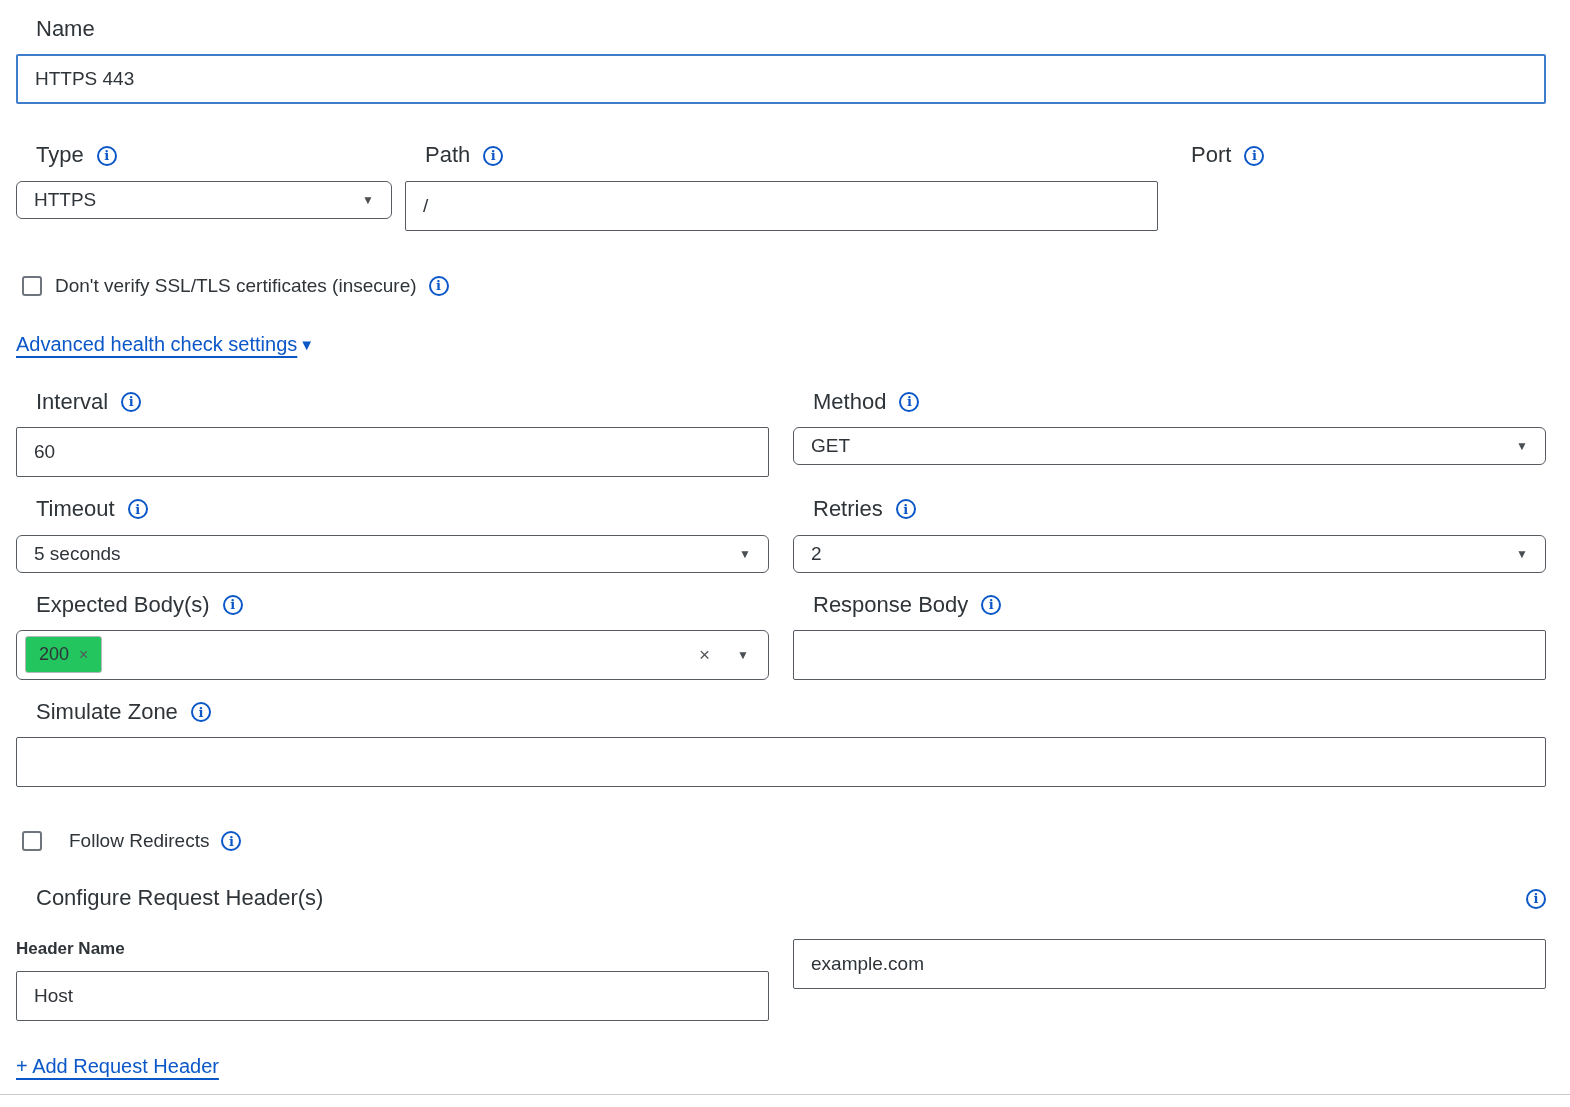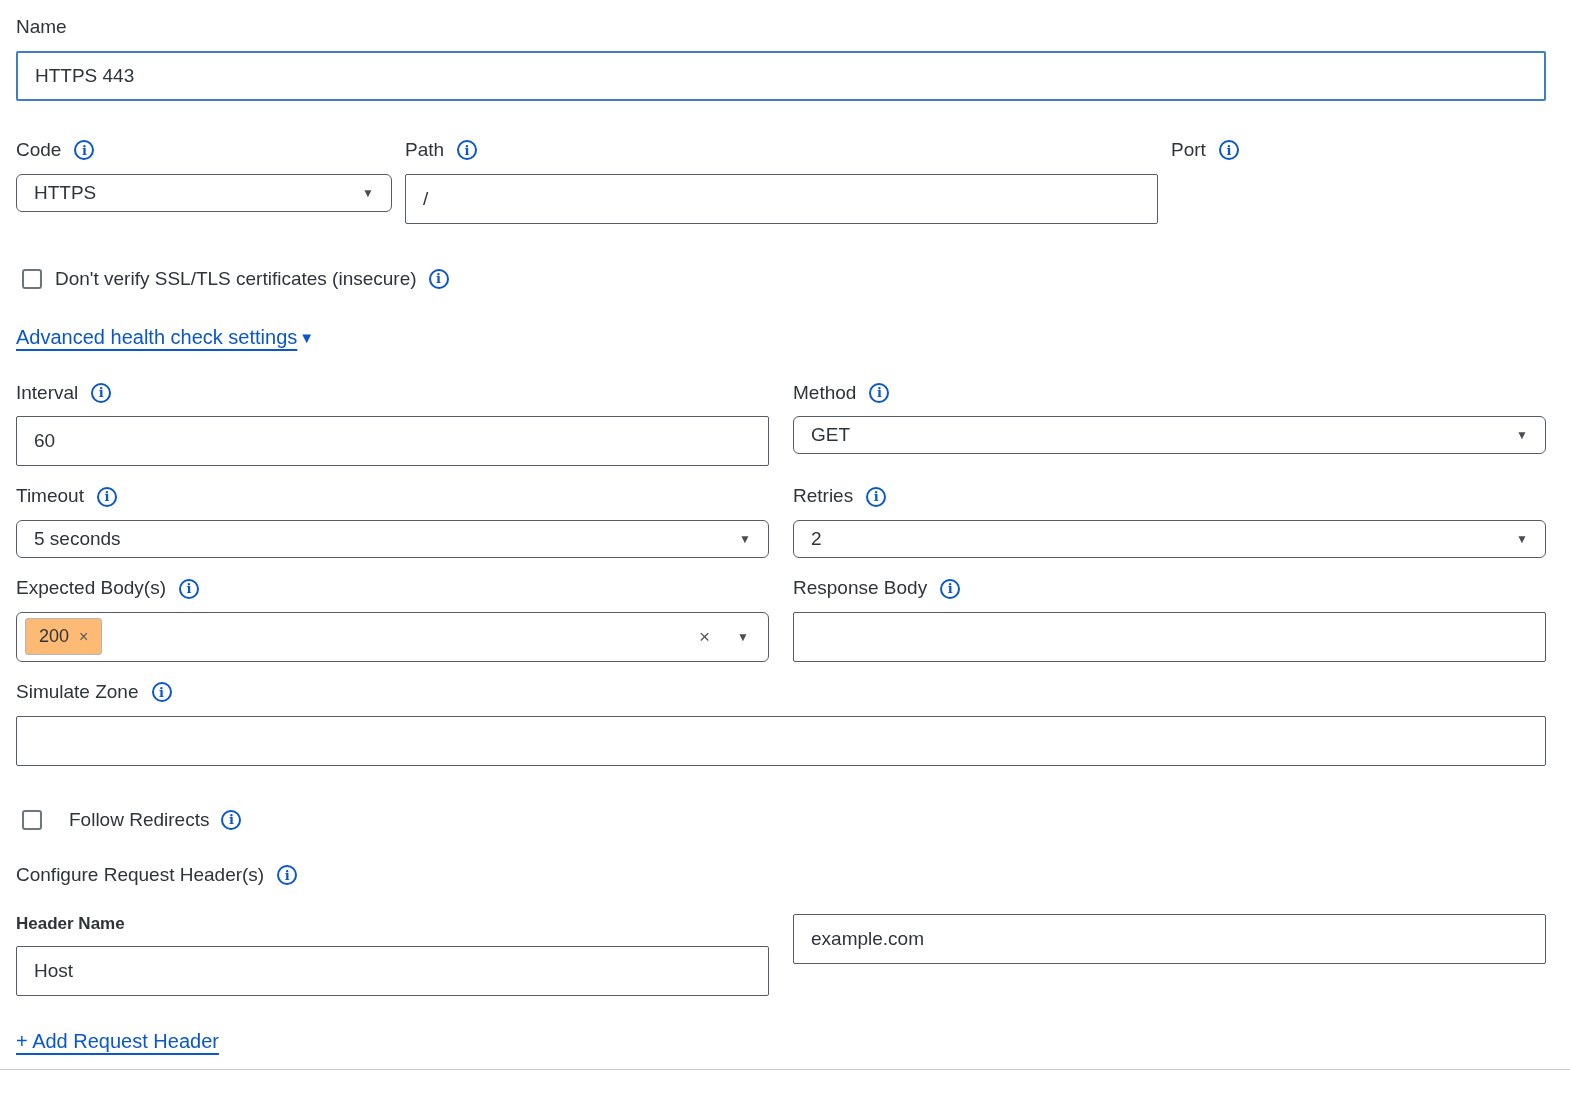--- a/index.html
+++ b/index.html
@@ -11,21 +11,21 @@
   }
   *{box-sizing:border-box;}
   html,body{margin:0;padding:0;}
   body{
     width:1570px;height:1107px;background:#ffffff;overflow:hidden;
     font-family:"Liberation Sans", sans-serif;color:var(--text);
   }
   .page{padding:16px 24px 0 16px;width:1570px;}
 
   .label-row{display:flex;align-items:center;gap:13px;margin-bottom:12px;}
-  .label{font-size:19px;color:var(--text);line-height:1.2;}
+  .label{font-size:22px;color:var(--text);line-height:1.2;margin-left:20px;}
   .sub-label{font-size:17px;color:var(--text);font-weight:bold;}
 
   .info-icon{
     width:20px;height:20px;border:2px solid var(--blue);border-radius:50%;
     color:var(--blue);display:inline-flex;align-items:center;justify-content:center;
     font-size:13px;font-family:"DejaVu Serif", serif;font-weight:600;
     flex:0 0 auto;cursor:pointer;line-height:1;
   }
 
   .text-input{
@@ -60,57 +60,57 @@
   .link .link-text{
     text-decoration:underline;text-decoration-thickness:2px;text-underline-offset:5px;
   }
   .link .tri{font-size:15px;color:var(--blue);margin-left:2px;line-height:1;}
 
   .multiselect{
     height:50px;border:1px solid var(--input-border);border-radius:6px;
     display:flex;align-items:center;padding:0 19px 0 8px;background:#fff;cursor:pointer;
   }
   .chip{
-    display:inline-flex;align-items:center;gap:10px;background:#fdba74;
+    display:inline-flex;align-items:center;gap:10px;background:#22c55e;
     border:1px solid #b5b8ba;border-radius:3px;padding:7px 13px;
     font-size:18px;color:var(--text);
   }
   .chip .chip-x{color:#55595e;font-size:16px;cursor:pointer;line-height:1;}
   .multiselect .spacer{flex:1;}
   .multiselect .clear-x{color:#55595e;font-size:19px;margin-right:27px;cursor:pointer;line-height:1;}
 
   
   .mb-name{margin-bottom:38px;}
   .mb-typerow{margin-bottom:44px;}
   .mb-sslrow{margin-bottom:36px;}
   .mb-advlink{margin-bottom:33px;}
   .mb-fieldrow{margin-bottom:19px;}
   .mb-simzone{margin-bottom:43px;}
   .mb-followrow{margin-bottom:33px;}
-  .mb-cfglabel{margin-bottom:27px;}
+  .mb-cfglabel{margin-bottom:27px;justify-content:space-between;}
   .mb-hdrinputs{margin-bottom:34px;}
 
   .divider{border:none;border-top:1px solid #c9cbcd;margin:16px 0 0 -16px;width:1570px;}
 </style>
 </head>
 <body>
 
 <div class="page">
 
   <div class="mb-name">
     <div class="label-row">
       <span class="label">Name</span>
     </div>
     <input class="text-input focused" type="text" value="HTTPS 443" style="">
   </div>
 
   <div class="row3 mb-typerow">
     <div>
       <div class="label-row">
-        <span class="label">Code</span>
+        <span class="label">Type</span>
         <span class="info-icon">i</span>
       </div>
       <div class="select">
         <span>HTTPS</span>
         <span class="caret">▼</span>
       </div>
     </div>
     <div>
       <div class="label-row">
         <span class="label">Path</span>

